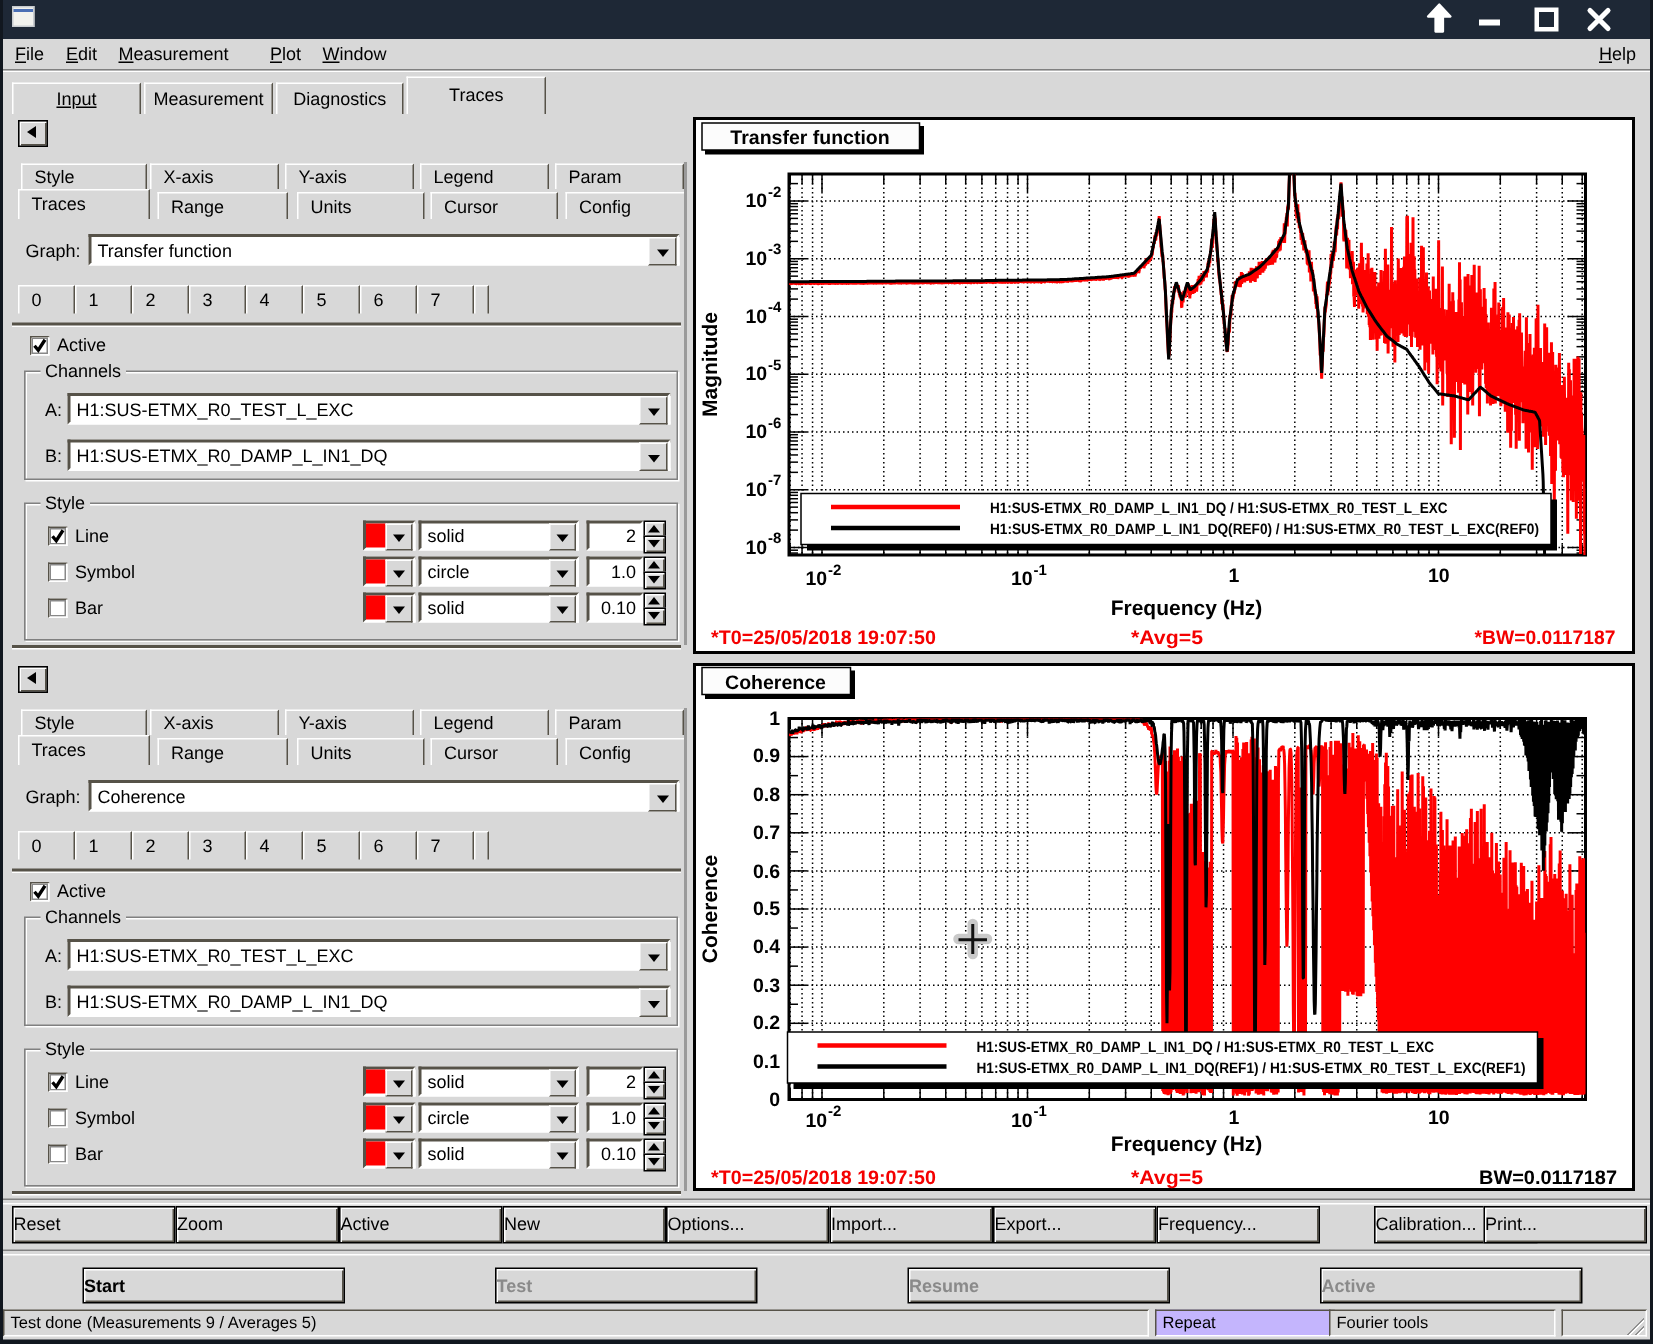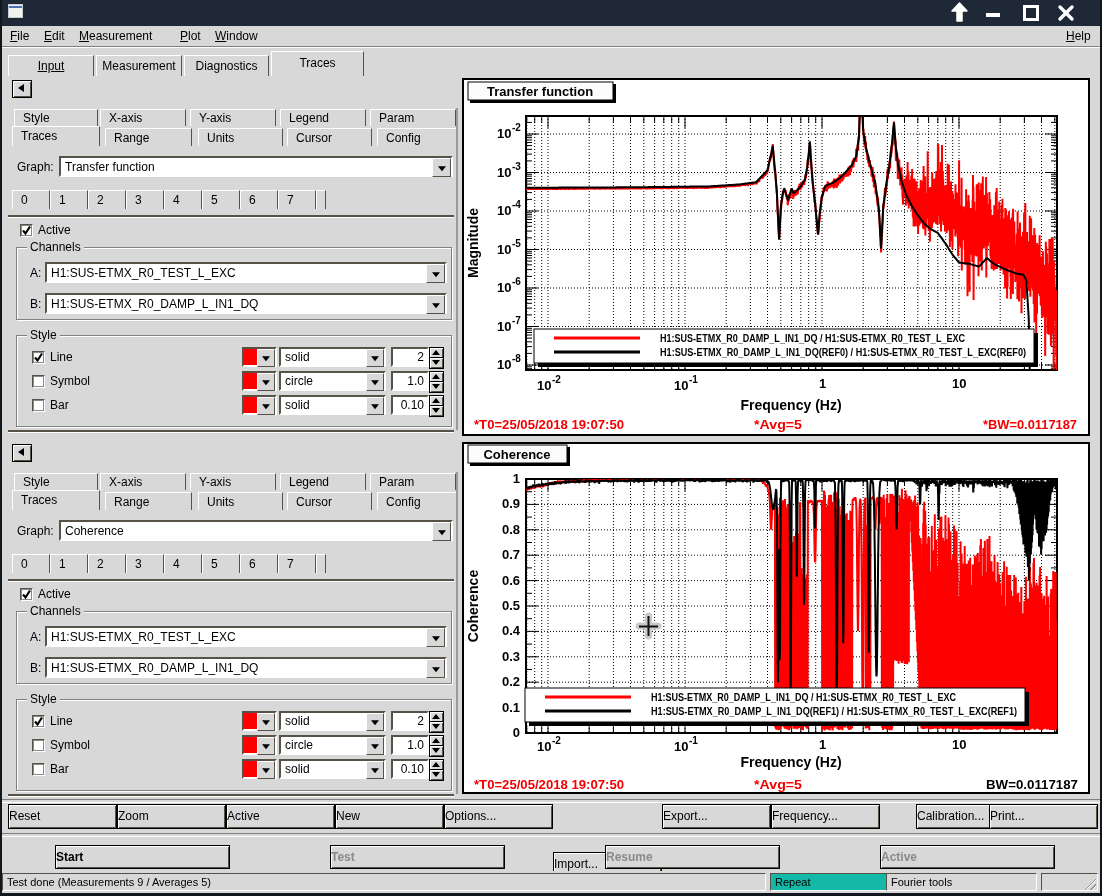--- a/index.html
+++ b/index.html
@@ -760,35 +760,35 @@
       <text x="10" y="345" font-family="Liberation Sans" font-size="13" font-weight="bold" fill="#f40000" textLength="150" lengthAdjust="spacingAndGlyphs">*T0=25/05/2018 19:07:50</text>
       <text x="290" y="345" font-family="Liberation Sans" font-size="13" font-weight="bold" fill="#f40000" textLength="48" lengthAdjust="spacingAndGlyphs">*Avg=5</text>
       <text x="522" y="345" font-family="Liberation Sans" font-size="13" font-weight="bold" fill="#000" textLength="92" lengthAdjust="spacingAndGlyphs">BW=0.0117187</text>
     </svg></div>
 <div class="abs" style="left:2px;top:799px;width:1098px;height:2px;border-top:1px solid #808080;border-bottom:1px solid #fff;"></div>
 <div class="abs btn" style="left:8px;top:804px;width:107px;height:23px;line-height:23px;">Reset</div>
 <div class="abs btn" style="left:117px;top:804px;width:107px;height:23px;line-height:23px;">Zoom</div>
 <div class="abs btn" style="left:226px;top:804px;width:107px;height:23px;line-height:23px;">Active</div>
 <div class="abs btn" style="left:335px;top:804px;width:107px;height:23px;line-height:23px;">New</div>
 <div class="abs btn" style="left:444px;top:804px;width:107px;height:23px;line-height:23px;">Options...</div>
-<div class="abs btn" style="left:553px;top:804px;width:107px;height:23px;line-height:23px;margin-top:48px;">Import...</div>
+<div class="abs btn" style="left:553px;top:804px;width:107px;height:23px;line-height:23px;">Import...</div>
 <div class="abs btn" style="left:662px;top:804px;width:107px;height:23px;line-height:23px;">Export...</div>
 <div class="abs btn" style="left:771px;top:804px;width:107px;height:23px;line-height:23px;">Frequency...</div>
 <div class="abs btn" style="left:880px;top:804px;width:107px;height:23px;line-height:23px;margin-left:36px;">Calibration...</div>
 <div class="abs btn" style="left:989px;top:804px;width:107px;height:23px;line-height:23px;">Print...</div>
 <div class="abs" style="left:2px;top:833px;width:1098px;height:2px;border-top:1px solid #808080;border-bottom:1px solid #fff;"></div>
 <div class="abs btn" style="left:55px;top:845px;width:173px;height:22px;line-height:22px;font-weight:bold;color:#000;">Start</div>
 <div class="abs btn" style="left:330px;top:845px;width:173px;height:22px;line-height:22px;font-weight:bold;color:#8a8a8a;">Test</div>
 <div class="abs btn" style="left:605px;top:845px;width:173px;height:22px;line-height:22px;font-weight:bold;color:#8a8a8a;">Resume</div>
 <div class="abs btn" style="left:880px;top:845px;width:173px;height:22px;line-height:22px;font-weight:bold;color:#8a8a8a;">Active</div>
 <div class="abs" style="left:2px;top:871px;width:1098px;height:22px;background:#d8d8d8;"></div>
 <div class="abs sunken" style="left:2px;top:873px;width:764px;height:18px;background:#d8d8d8;box-sizing:border-box;">
     <span style="position:absolute;left:4px;top:2px;font-size:11px;white-space:nowrap;">Test done (Measurements 9 / Averages 5)</span>
   </div>
-<div class="abs sunken" style="left:770px;top:873px;width:120px;height:18px;background:#14b8a6;box-sizing:border-box;">
+<div class="abs sunken" style="left:770px;top:873px;width:120px;height:18px;background:#c4b5fd;box-sizing:border-box;">
     <span style="position:absolute;left:4px;top:2px;font-size:11px;white-space:nowrap;">Repeat</span>
   </div>
 <div class="abs sunken" style="left:886px;top:873px;width:151px;height:18px;background:#d8d8d8;box-sizing:border-box;">
     <span style="position:absolute;left:4px;top:2px;font-size:11px;white-space:nowrap;">Fourier tools</span>
   </div>
 <div class="abs sunken" style="left:1041px;top:873px;width:57px;height:18px;background:#d8d8d8;box-sizing:border-box;">
     <span style="position:absolute;left:4px;top:2px;font-size:11px;white-space:nowrap;"></span>
   </div>
 <div class="abs" style="left:1082px;top:878px;width:14px;height:12px;background:repeating-linear-gradient(135deg,#d8d8d8 0 2px,#909090 2px 3px,#fff 3px 4px);clip-path:polygon(100% 0,100% 100%,0 100%);"></div>
 </body></html>

